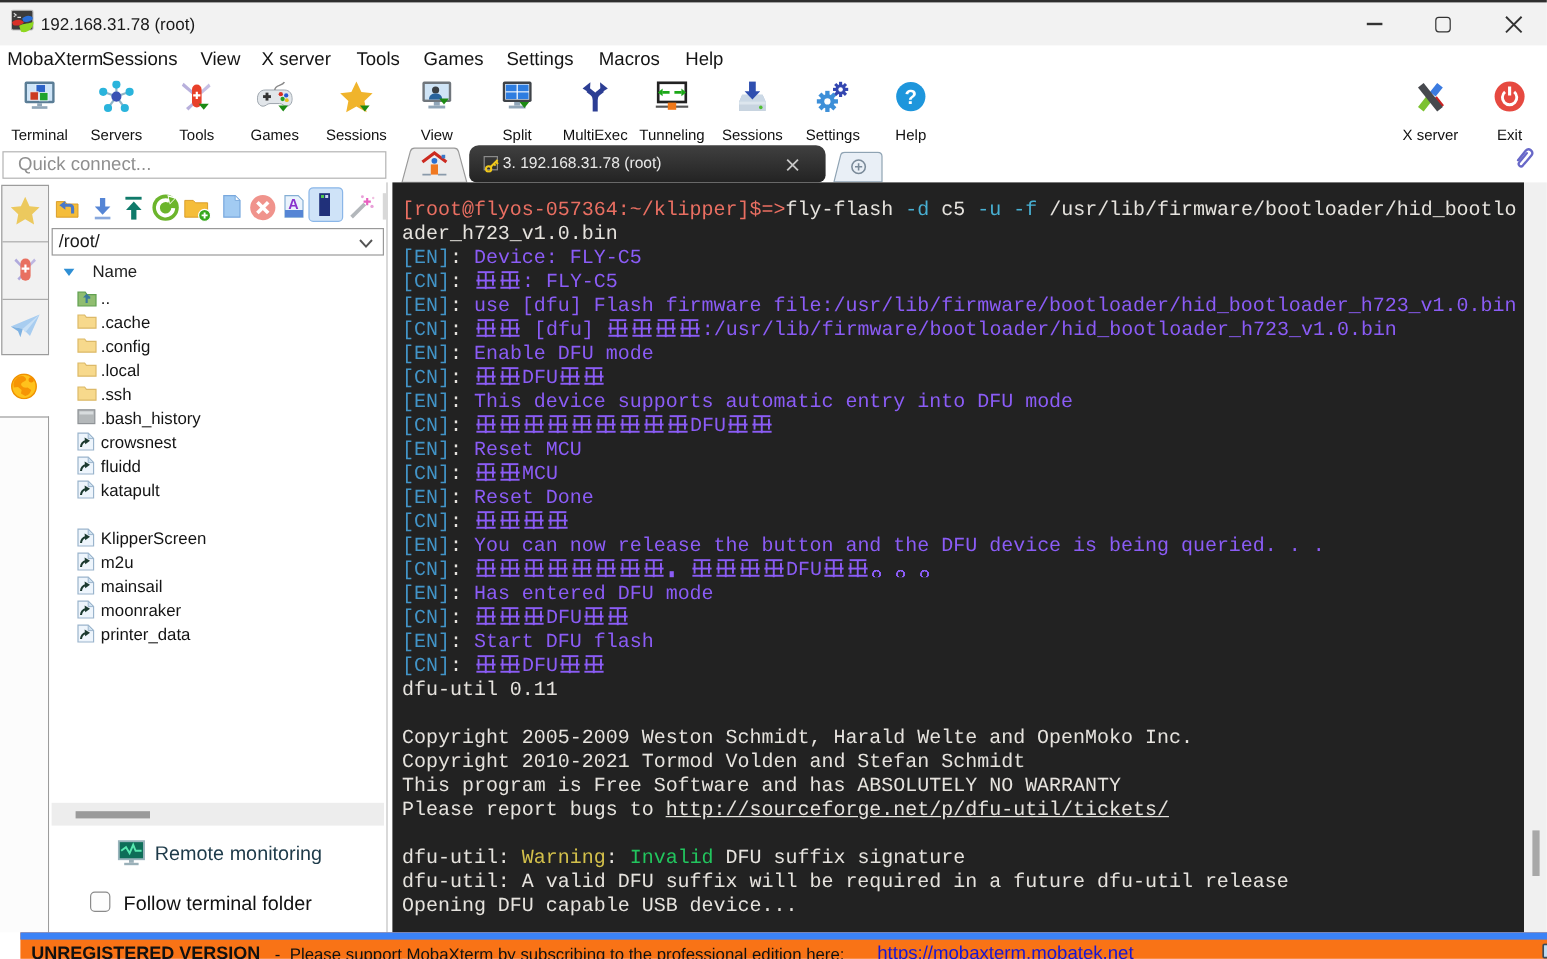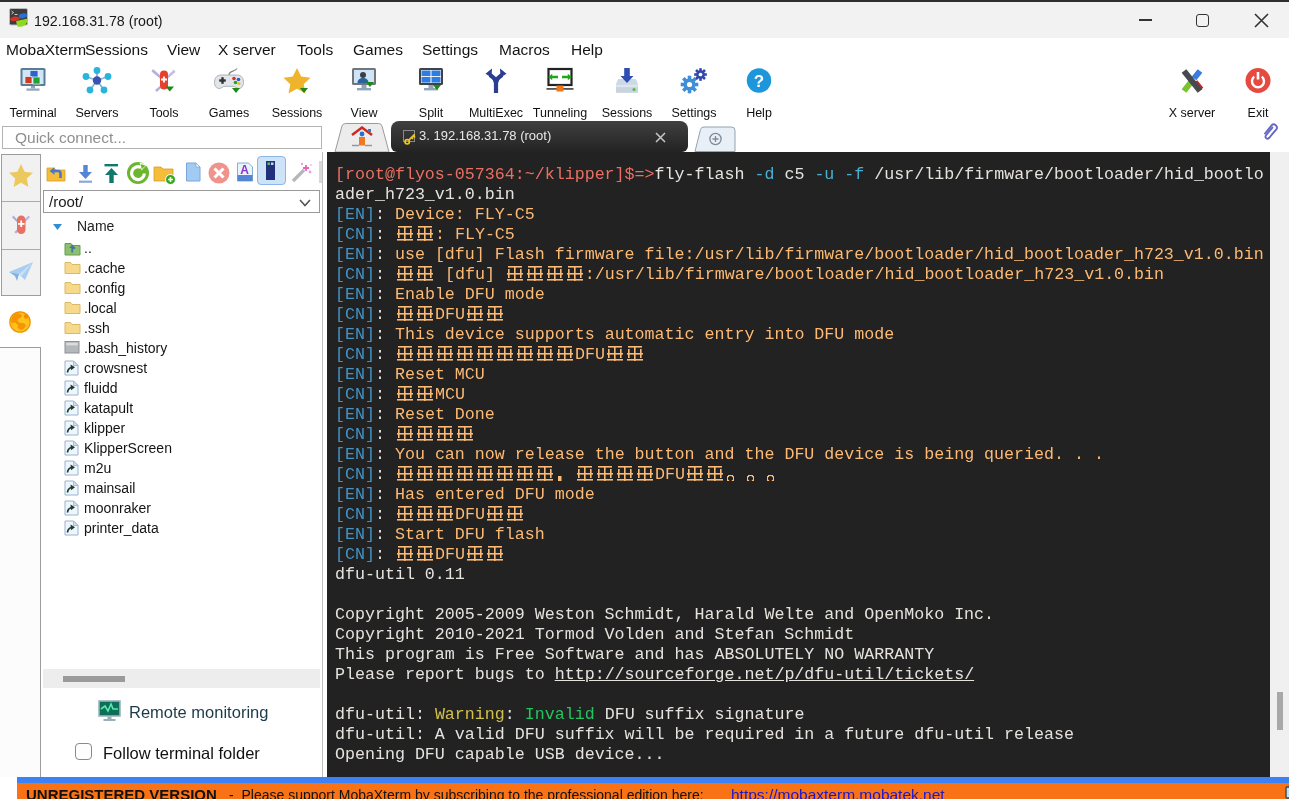--- a/index.html
+++ b/index.html
@@ -43,21 +43,21 @@
 #hscroll{position:absolute;left:2px;top:517px;width:277px;height:19px;background:#ededed}
 #hthumb{position:absolute;left:20px;top:7px;width:62px;height:6px;background:#9a9a9a}
 #rmon{position:absolute;left:57px;top:548px;width:220px;height:24px;font-size:16.5px;color:#1d3a49}
 #rmon span{position:absolute;left:31px;top:3px}
 #fcheck{position:absolute;left:34px;top:591px;width:240px;height:20px;font-size:16.5px;color:#111}
 #fcheck .box{position:absolute;left:0;top:0;width:17px;height:17px;border:1px solid #8a8a8a;border-radius:4px;background:#fdfdfd}
 #fcheck span{position:absolute;left:28px;top:1px}
 
 #term{position:absolute;left:327px;top:0;width:943px;height:625px;background:#222222;overflow:hidden}
 #term pre{position:absolute;left:8px;top:13px;font-family:"Liberation Mono",monospace;font-size:16.65px;line-height:20px}
-.r{color:#ea6f62}.w{color:#e6e3de}.b{color:#4294c7}.c{color:#48b0d3}.g{color:#fdba74}.y{color:#d3c04b}.rd{color:#22c55e}
+.r{color:#ea6f62}.w{color:#e6e3de}.b{color:#4294c7}.c{color:#48b0d3}.g{color:#8b5cf6}.y{color:#d3c04b}.rd{color:#22c55e}
 .u{text-decoration:underline}
 i.z,i.zc,i.zp{display:inline-block;width:20px;height:15px;vertical-align:-2px;font-style:normal;background-repeat:no-repeat}
 i.z{background-image:
  linear-gradient(currentcolor,currentcolor),
  linear-gradient(currentcolor,currentcolor),
  linear-gradient(currentcolor,currentcolor),
  linear-gradient(currentcolor,currentcolor),
  linear-gradient(currentcolor,currentcolor),
  linear-gradient(currentcolor,currentcolor);
  background-size:14px 1.6px,16px 1.6px,16px 1.6px,1.6px 14px,1.6px 9px,1.6px 9px;
@@ -454,26 +454,20 @@
             <use href="#lnk"></use>
           </svg>
           <span class="nm">fluidd</span>
         </div>
       <div class="frow" style="top:246px">
           <svg class="lk" width="15" height="16" viewBox="0 0 15 16">
             <use href="#lnk"></use>
           </svg>
           <span class="nm">katapult</span>
         </div>
-      <div class="frow" style="top:266px">
-          <svg class="lk" width="15" height="16" viewBox="0 0 15 16">
-            <use href="#lnk"></use>
-          </svg>
-          <span class="nm">klipper</span>
-        </div>
       <div class="frow" style="top:286px">
           <svg class="lk" width="15" height="16" viewBox="0 0 15 16">
             <use href="#lnk"></use>
           </svg>
           <span class="nm">KlipperScreen</span>
         </div>
       <div class="frow" style="top:306px">
           <svg class="lk" width="15" height="16" viewBox="0 0 15 16">
             <use href="#lnk"></use>
           </svg>

